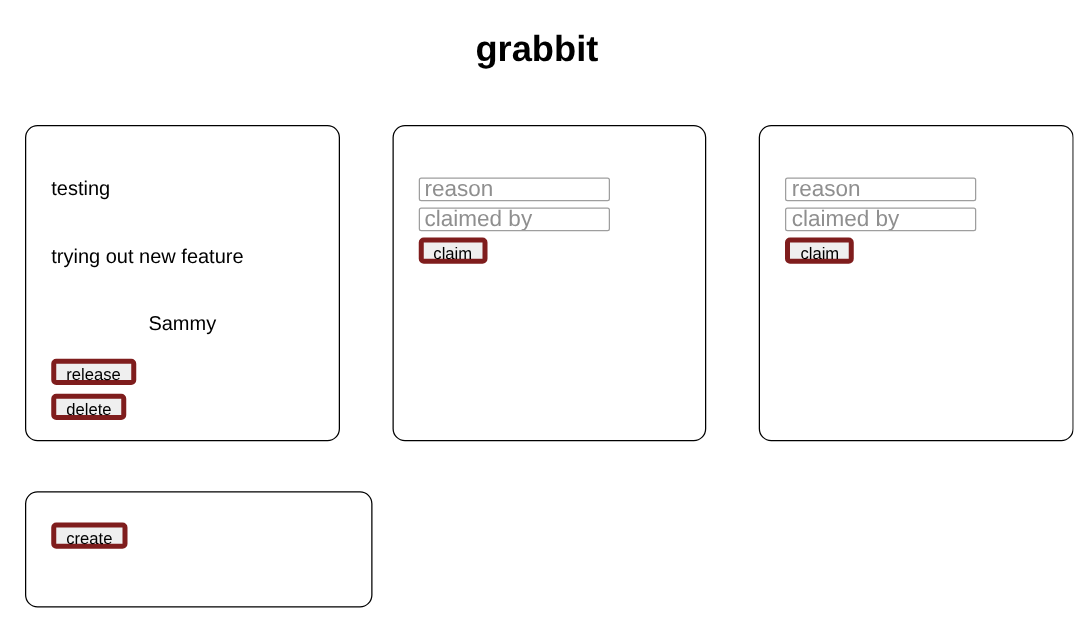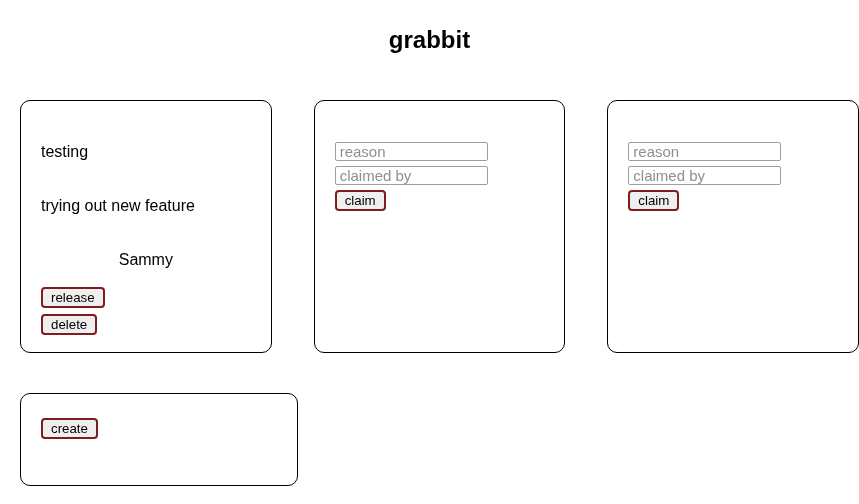--- a/index.html
+++ b/index.html
@@ -11,21 +11,21 @@
   }
   .page {
     position: relative;
     width: 859px;
     height: 504px;
     background: #ffffff;
     overflow: hidden;
   }
   h1.app-title {
     margin: 23px 0 16px 0;
-    font-size: 24px;
+    font-size: 29px;
     line-height: 34px;
     font-weight: bold;
     text-align: center;
     letter-spacing: 0;
   }
   .cards-row {
     display: flex;
     align-items: flex-start;
     gap: 42px;
     padding-left: 20px;
@@ -59,31 +59,31 @@
   .field-row { margin: 0 0 5px 0; }
   .btn-row { margin: 0 0 6px 0; }
   input.text-input {
     box-sizing: border-box;
     width: 153px;
     height: 19px;
     border: 1px solid #9e9e9e;
     border-radius: 2px;
     padding: 1px 4px;
     font-family: "Liberation Sans", sans-serif;
-    font-size: 15px;
+    font-size: 18px;
     color: #be185d;
     background: #ffffff;
     outline: none;
     display: block;
   }
   input.text-input::placeholder { color: #8f8f8f; opacity: 1; }
   button.ui-button {
     box-sizing: border-box;
     height: 21px;
-    border: 2px solid #7f1d1d;
+    border: 4px solid #7f1d1d;
     border-radius: 4px;
     background: #efefef;
     padding: 1px 8px;
     font-family: "Liberation Sans", sans-serif;
     font-size: 13.3px;
     color: #000000;
     line-height: 16px;
     cursor: pointer;
     display: inline-block;
   }

